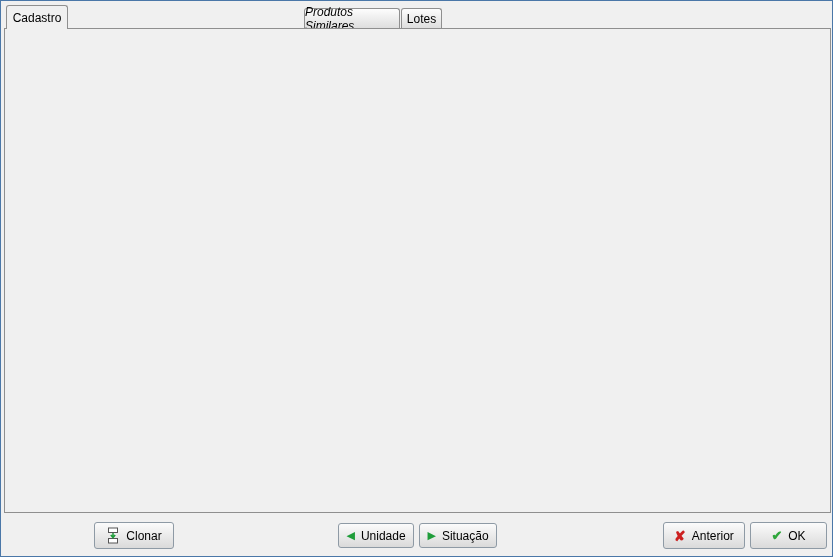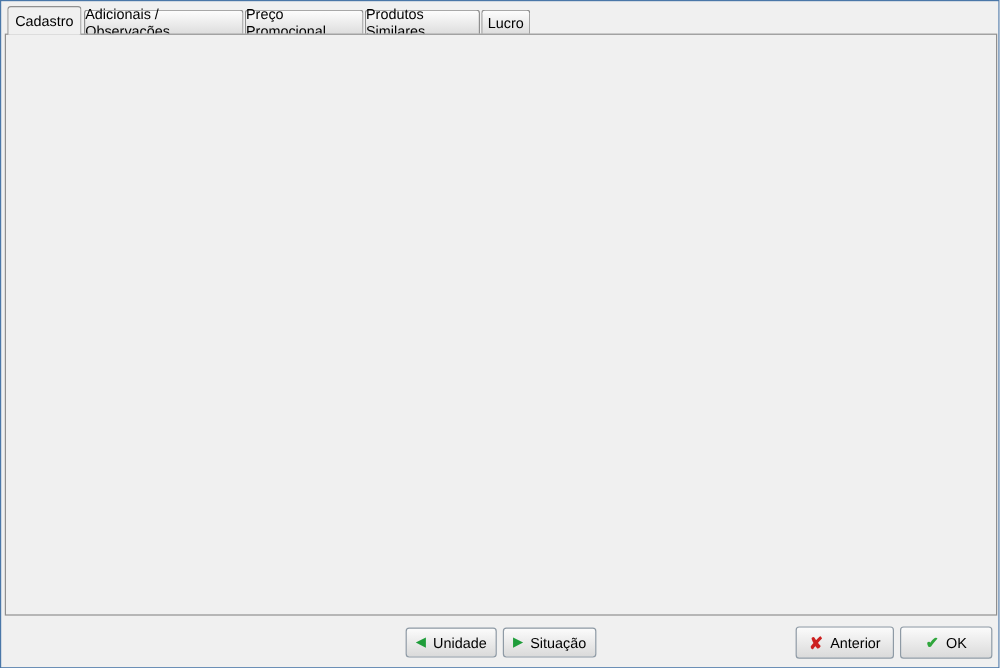--- a/index.html
+++ b/index.html
@@ -67,31 +67,25 @@
 </head>
 <body>
 
 <div id="win">
 
   <div id="page"></div>
 
   <div class="tab active" style="left:5px; top:4px; width:62px; height:24px;">
       <span>Cadastro</span>
     </div>
-  <div class="tab" style="left:69px; top:7px; width:133px; height:21px;">
-      <span>Adicionais / Observações</span>
-    </div>
-  <div class="tab" style="left:203px; top:7px; width:99px; height:21px;">
-      <span>Preço Promocional</span>
-    </div>
-  <div class="tab" style="left:303px; top:7px; width:96px; height:21px;">
+  <div class="tab" style="left:303px; top:7px; width:96px; height:21px;font-style:italic;">
       <span>Produtos Similares</span>
     </div>
   <div class="tab" style="left:400px; top:7px; width:41px; height:21px;">
-      <span>Lucro</span>
+      <span>Lotes</span>
     </div>
 
   <div class="lbl" style="left:8px; top:46px; width:125px;">Tipo de Item:</div>
   <div class="combo" style="left:137px; top:46px; width:245px;">
     <span class="ctext">Mercadoria para revenda</span>
     <span class="carr">
         <i class="tri"></i>
       </span>
   </div>
 
@@ -315,20 +309,30 @@
   <div class="fld blue num" style="left:710px; top:234px; width:98px;"></div>
 
   <div class="lbl" style="left:586px; top:261px; width:120px;">Custo Médio:</div>
   <div class="fld dis-blue num" style="left:710px; top:261px; width:98px;">0,00</div>
 
   <span class="cb" style="left:781px; top:497px;">
     <span class="mark">✔</span>
   </span>
   <div class="lbl-l" style="left:798px; top:493px;">Ativo</div>
 
+  <div class="btn" style="left:93px; top:521px; width:80px; height:27px;">
+    <span>
+      <svg width="14" height="17" viewBox="0 0 14 17">
+          <rect x="2.5" y="1" width="9" height="4.5" fill="#fff" stroke="#555"></rect>
+          <rect x="2.5" y="11.5" width="9" height="4.5" fill="#fff" stroke="#555"></rect>
+          <path d="M7 6 v3 M4.8 8 L7 10.6 L9.2 8" stroke="#1f9d3a" stroke-width="1.5" fill="none"></path>
+        </svg>
+    </span>
+    <span>Clonar</span>
+  </div>
   <div class="btn" style="left:337px; top:522px; width:76px; height:25px;">
     <span class="green-tri">◀</span>
     <span>Unidade</span>
   </div>
   <div class="btn" style="left:418px; top:522px; width:78px; height:25px;">
     <span class="green-tri">▶</span>
     <span>Situação</span>
   </div>
   <div class="btn" style="left:662px; top:521px; width:82px; height:27px;">
     <span class="red-x">✘</span>

